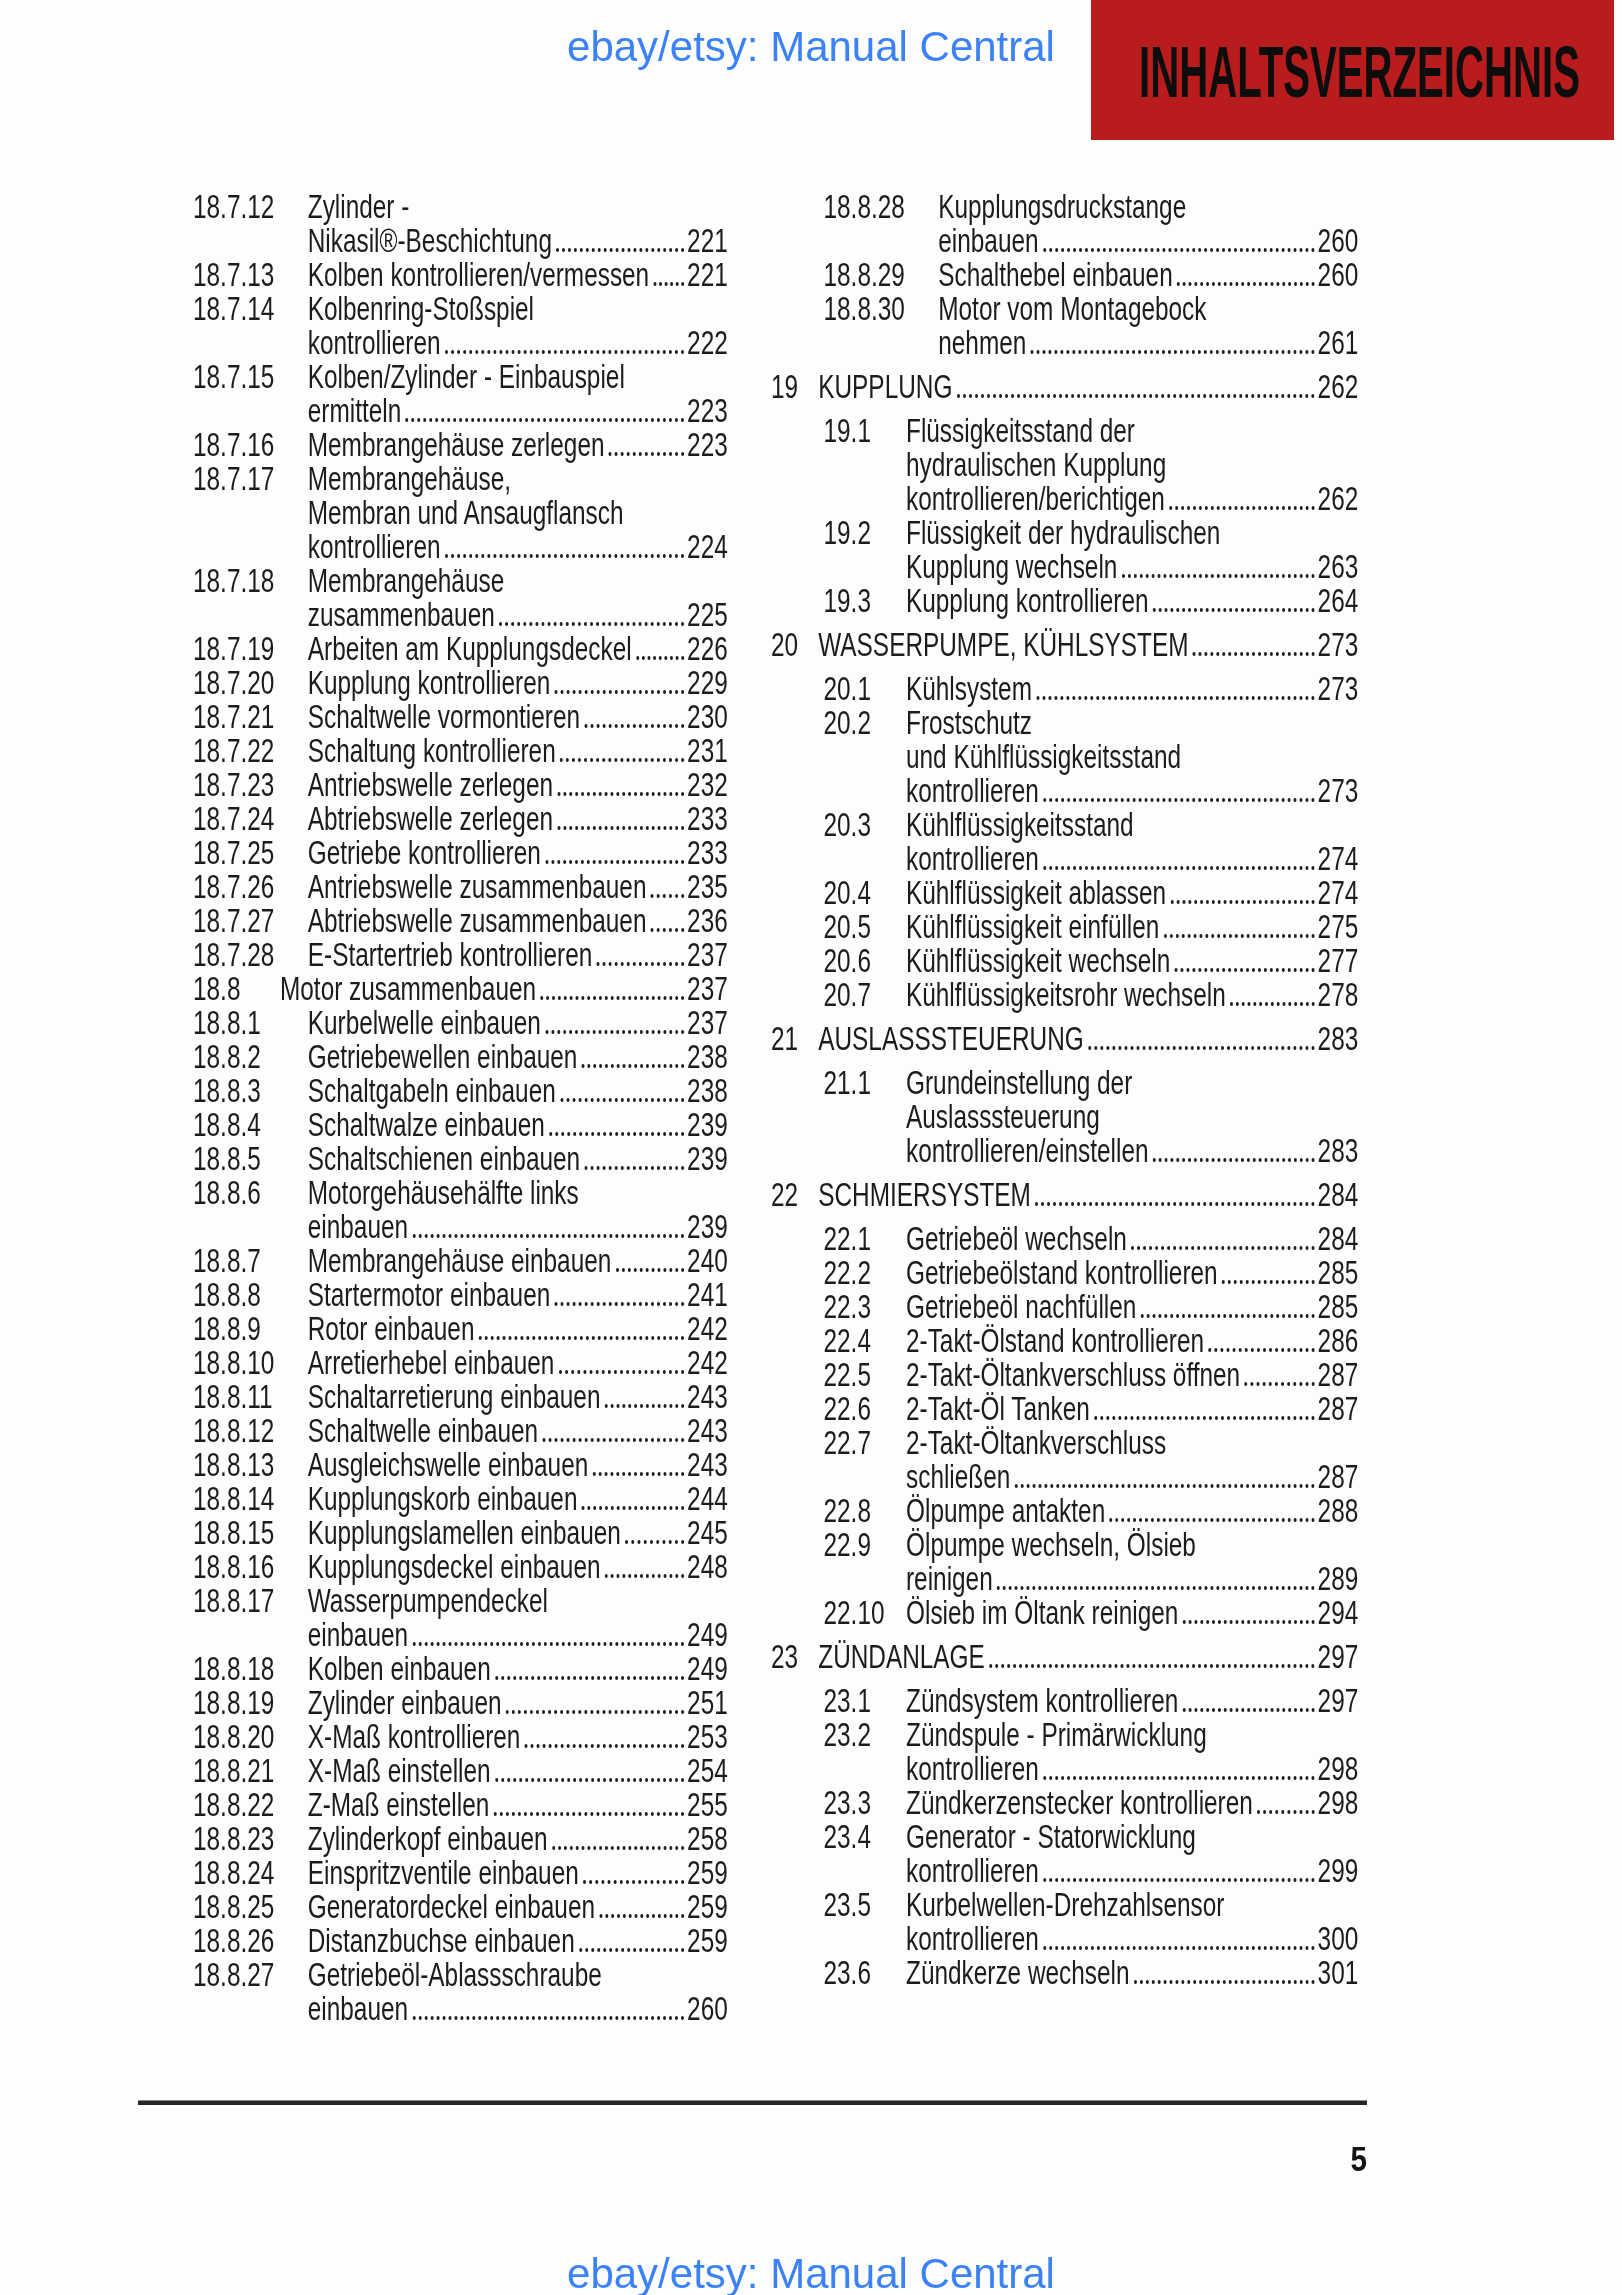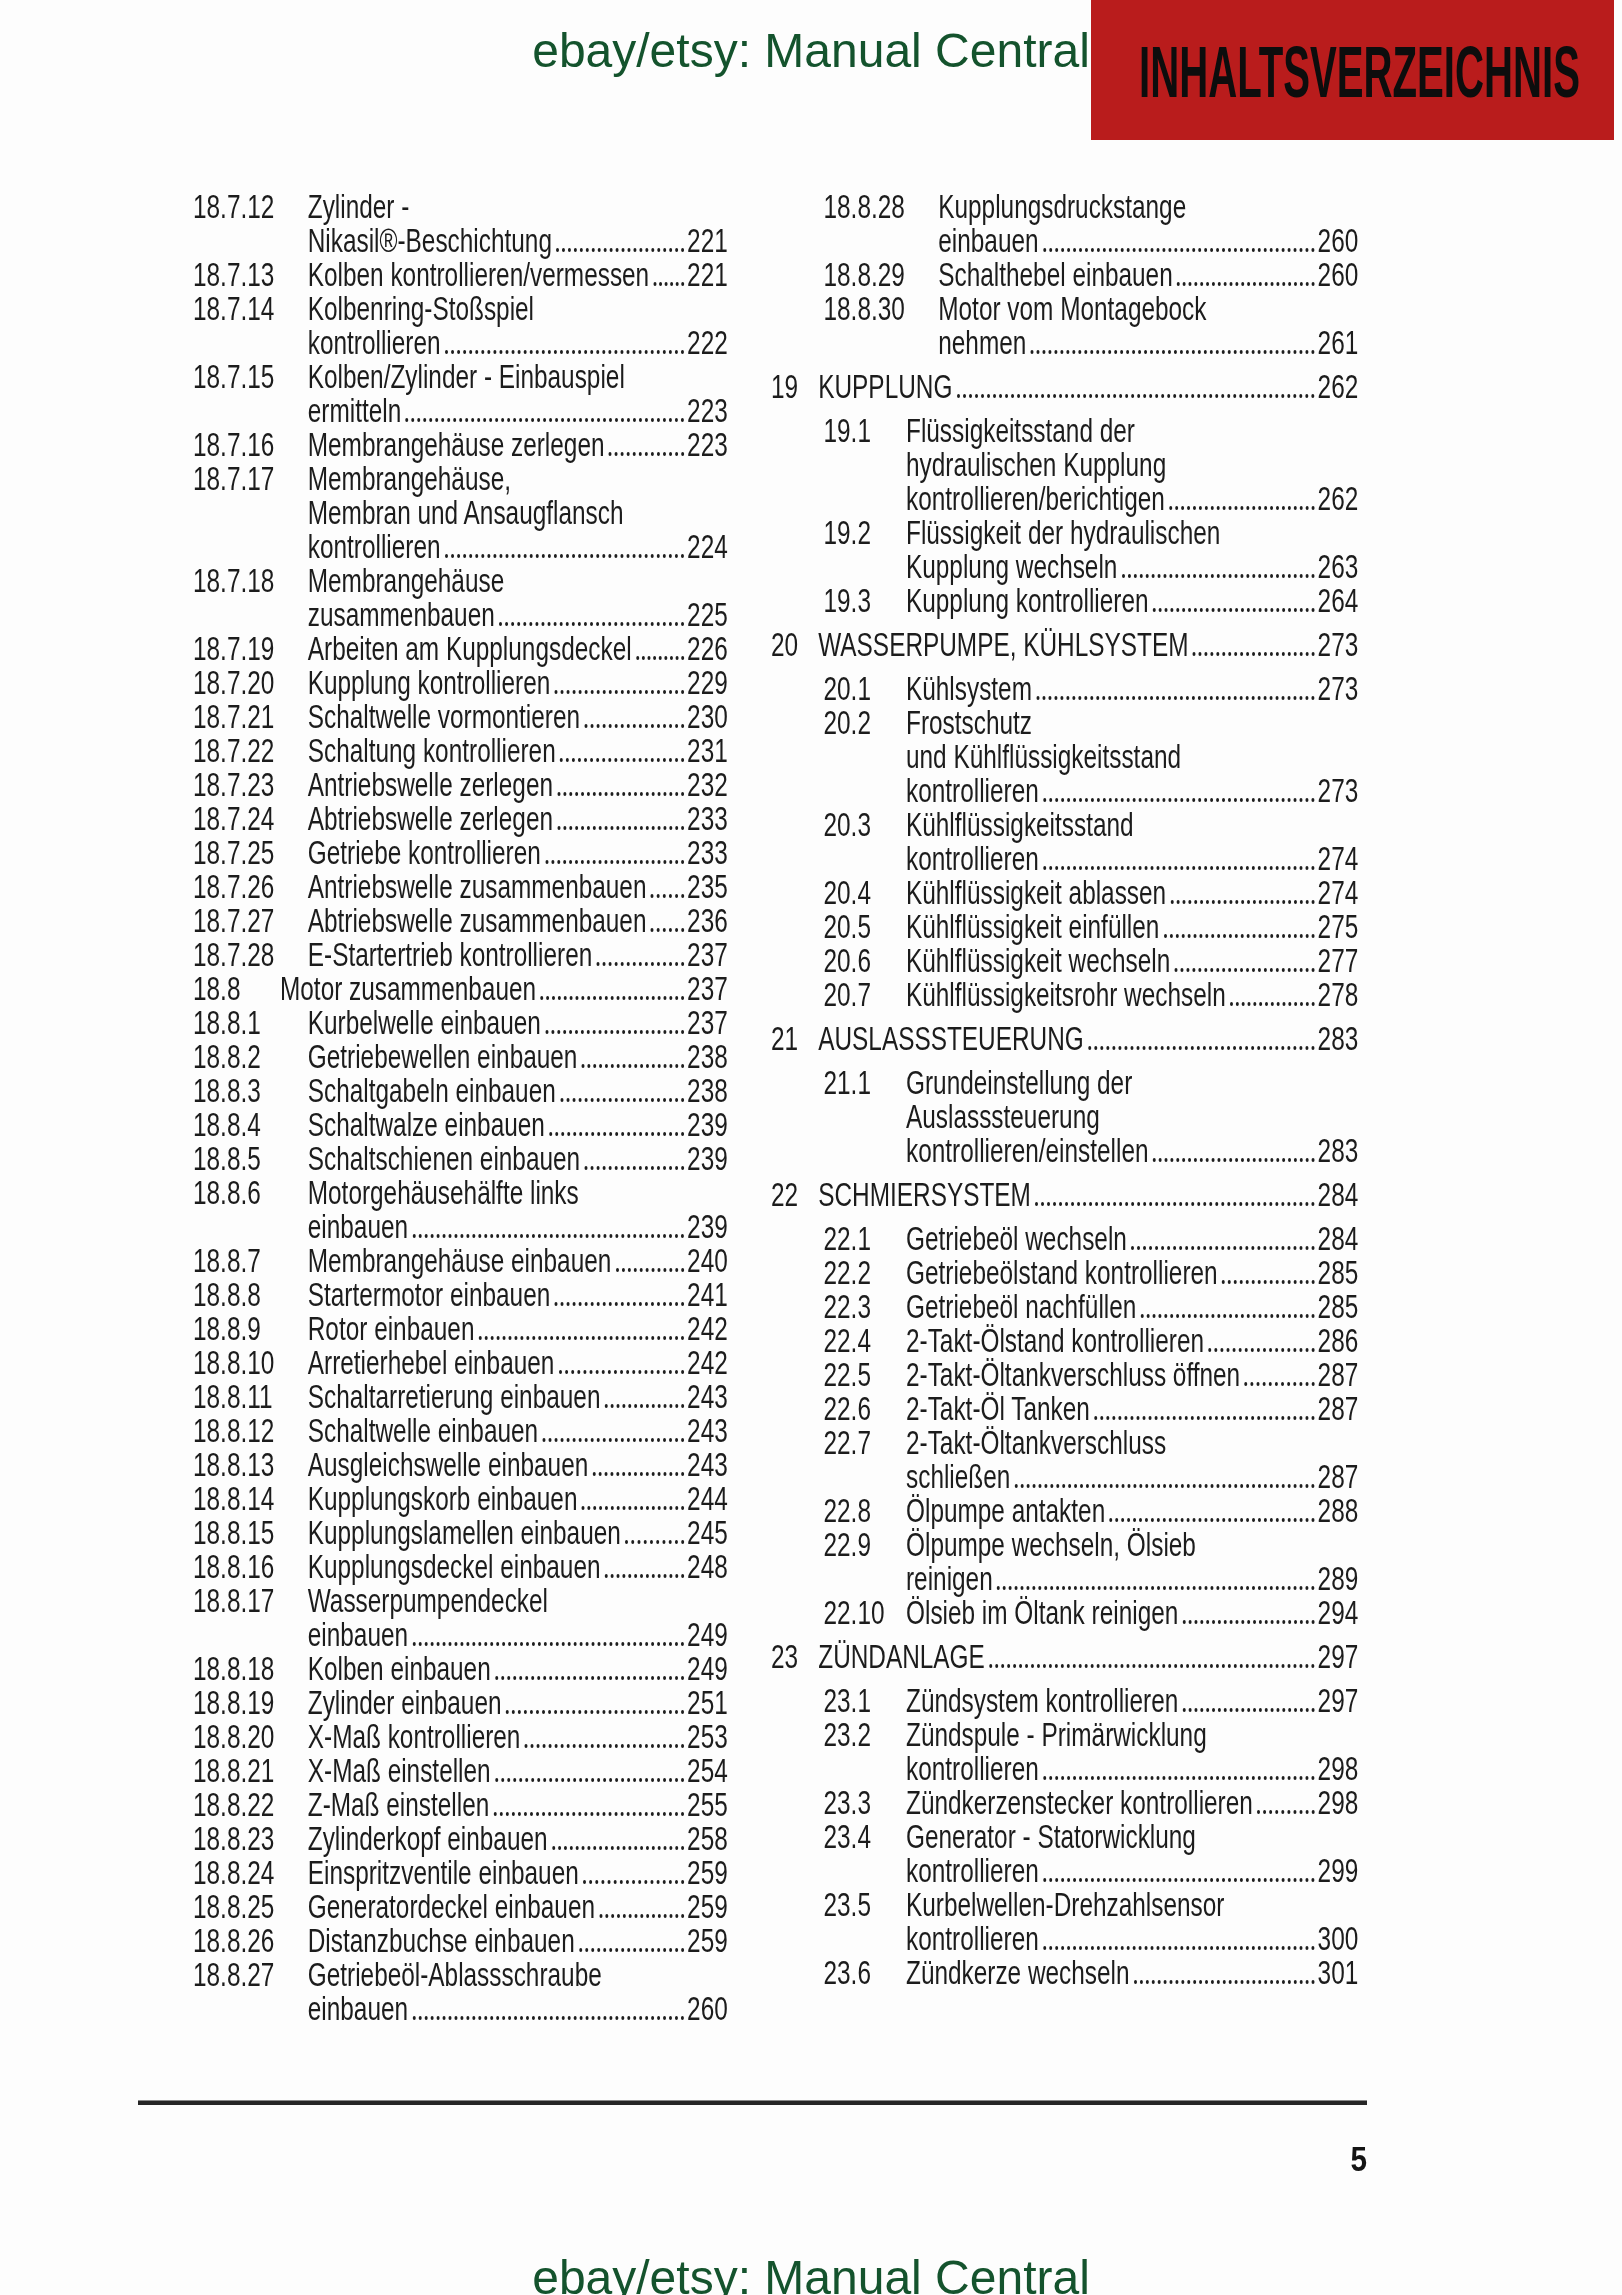--- a/index.html
+++ b/index.html
@@ -9,22 +9,22 @@
     background:#fdfdfd;
     font-family:"Liberation Sans", sans-serif;
     color:#1c1c1c;
     overflow:hidden;
   }
   
   .watermark{
     position:absolute;
     left:0;width:1622px;
     text-align:center;
-    font-size:48px;
-    color:#14532d;
+    font-size:42px;
+    color:#3b82f6;
     letter-spacing:0px;
   }
   #header-watermark{top:23px;}
   #footer-watermark{top:2250px;}
   
   #title-box{
     position:absolute;
     left:1091px;top:0px;
     width:523px;height:140px;
     background:#a9a9a9;

